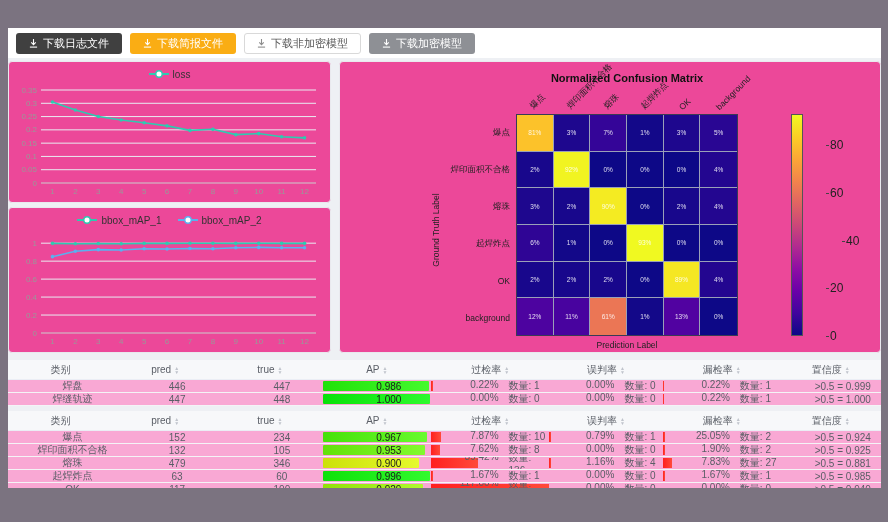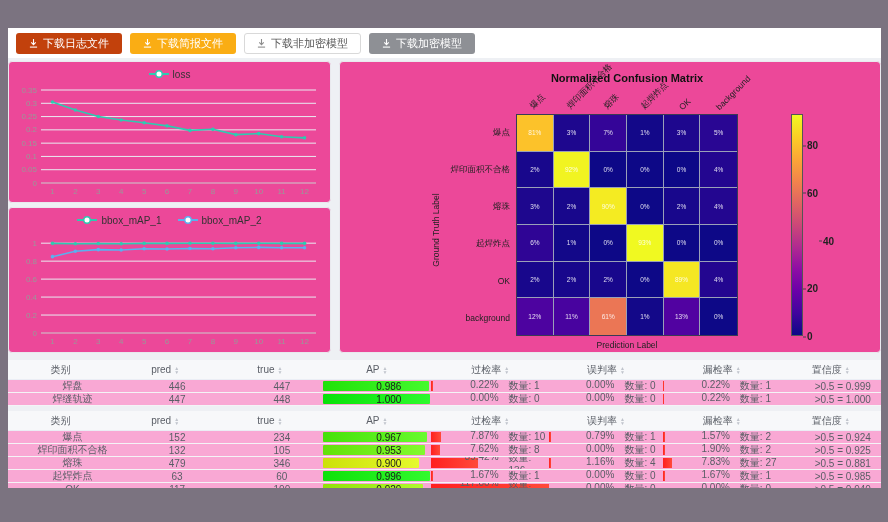--- a/index.html
+++ b/index.html
@@ -4,21 +4,21 @@
 <style>
   * { margin:0; padding:0; box-sizing:border-box; }
   html,body { width:888px; height:522px; overflow:hidden; }
   body { background:#7b7380; font-family:"Liberation Sans", sans-serif; position:relative; }
   .page { position:absolute; left:8px; top:28px; width:873px; height:460px; background:#eef0f4; overflow:hidden; }
 
   
   .toolbar { height:30px; background:#fff; display:flex; align-items:center; gap:8px; padding-left:8px; }
   .btn { display:inline-flex; align-items:center; gap:5px; height:21px; padding:0 12px; border-radius:3px; font-size:11px; border:1px solid transparent; cursor:pointer; }
   .btn svg { display:block; }
-  .btn-green { background:#c2410c; color:#fff; }
+  .btn-green { background:#404040; color:#fff; }
   .btn-orange { background:#faad14; color:#fff; }
   .btn-white { background:#fff; color:#595959; border-color:#d9d9d9; }
   .btn-gray { background:#8e9095; color:#fff; }
 
   
   .charts { display:flex; gap:8px; margin-top:3px; height:292px; }
   .left-col { width:323px; display:flex; flex-direction:column; gap:4px; }
   .card { background:#ec4899; border:1px solid #e9e9ee; border-radius:4px; }
   .chart-card { flex:1; padding:2px 2px 0 2px; }
   .legend { display:flex; justify-content:center; align-items:center; gap:16px; height:20px; }
@@ -32,21 +32,21 @@
   .mx-cell:nth-child(6n) { border-right:none; }
   .mx-cell:nth-last-child(-n+6) { border-bottom:none; }
   .mx-rowlabels { position:absolute; left:0; top:52px; width:170px; height:222px; }
   .mx-rowlabel { position:absolute; right:0; width:100%; text-align:right; font-size:8.5px; color:#222; transform:translateY(-50%); }
   .mx-collabels { position:absolute; left:176px; top:0; width:222px; height:50px; }
   .mx-collabel { position:absolute; bottom:0; font-size:8.5px; color:#222; white-space:nowrap; transform:rotate(-45deg); transform-origin:left bottom; }
   .mx-ylabel { position:absolute; left:96px; top:163px; transform:rotate(-90deg); transform-origin:center; font-size:8.5px; color:#222; width:120px; text-align:center; margin-left:-60px; }
   .mx-xlabel { position:absolute; left:176px; width:222px; top:278px; text-align:center; font-size:8.5px; color:#222; }
   .colorbar { position:absolute; left:451px; top:52px; width:12px; height:222px; border:1px solid #555;
     background:linear-gradient(to top,#0d0887 0%,#41049d 10%,#6a00a8 20%,#8f0da4 30%,#b12a90 40%,#cc4778 50%,#e16462 60%,#f2844b 70%,#fca636 80%,#fcce25 90%,#f0f921 100%); }
-  .cb-tick { position:absolute; left:467px; font-size:10px; color:#222; transform:translateY(-50%);font-weight:bold; }
+  .cb-tick { position:absolute; left:490px; font-size:12px; color:#222; transform:translateY(-50%); }
   .cb-tick::before { content:""; position:absolute; left:-4px; top:50%; width:3px; height:1px; background:#444; }
 
   
   .tables-area { margin-top:7px; }
   .dtable { background:#f9a8d4; margin-bottom:5px; font-size:10px; color:#5a5e66; }
   .trow { display:grid; grid-template-columns:12% 12% 12% 12.5% 13.5% 13% 13.5% 11.5%; align-items:stretch; }
   .hrow { height:20px; background:#f7f8fa; border-bottom:1px solid #ebeef5; }
   .hcell { display:flex; align-items:center; justify-content:center; gap:3px; color:#5a5e66; }
   .sorter { display:inline-flex; flex-direction:column; line-height:4px; font-size:5px; color:#c0c4cc; }
   .drow { height:13px; border-bottom:1px solid #f4f4f6; }
@@ -490,21 +490,21 @@
           <div class="dcell rate-cell">
             <div class="red-bar" style="width: 0.79%; min-width: 1.5px;"></div>
             <span class="rate-txt">
               <span class="r">0.79%</span>
               <span class="c">数量: 1</span>
             </span>
           </div>
           <div class="dcell rate-cell">
             <div class="red-bar" style="width: 1.57%; min-width: 1.5px;"></div>
             <span class="rate-txt">
-              <span class="r">1.57%</span>
+              <span class="r">25.05%</span>
               <span class="c">数量: 2</span>
             </span>
           </div>
           <div class="dcell">&gt;0.5 = 0.924</div>
         </div>
         <div class="trow drow">
           <div class="dcell">焊印面积不合格</div>
           <div class="dcell">132</div>
           <div class="dcell">105</div>
           <div class="dcell ap-cell">

